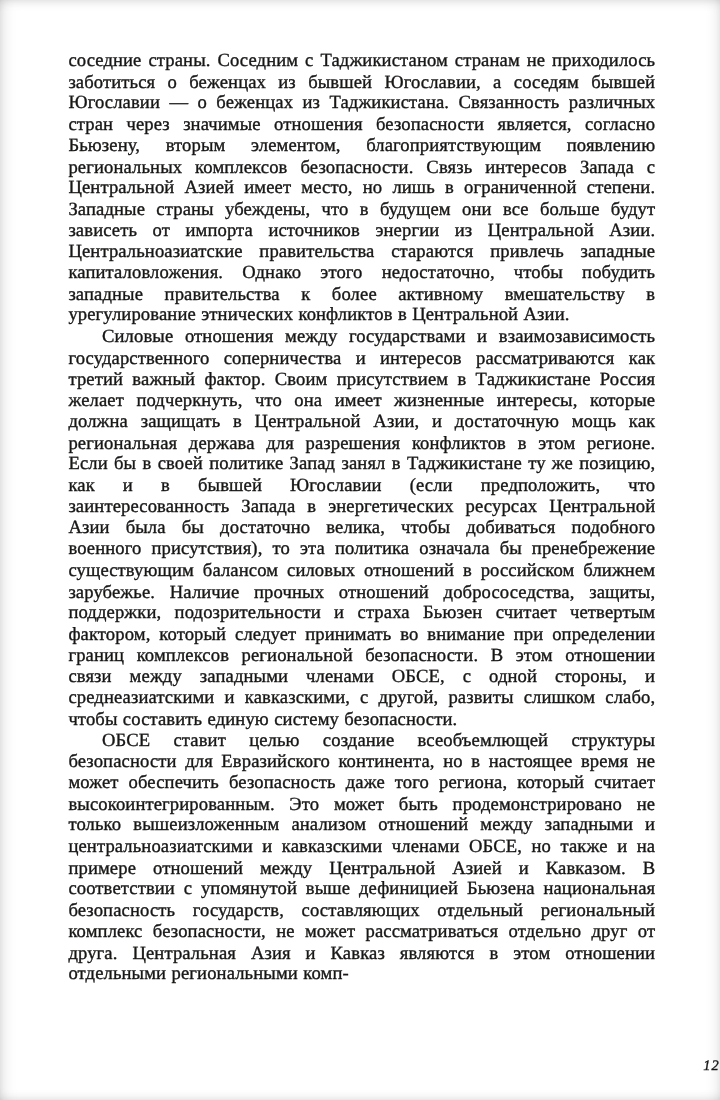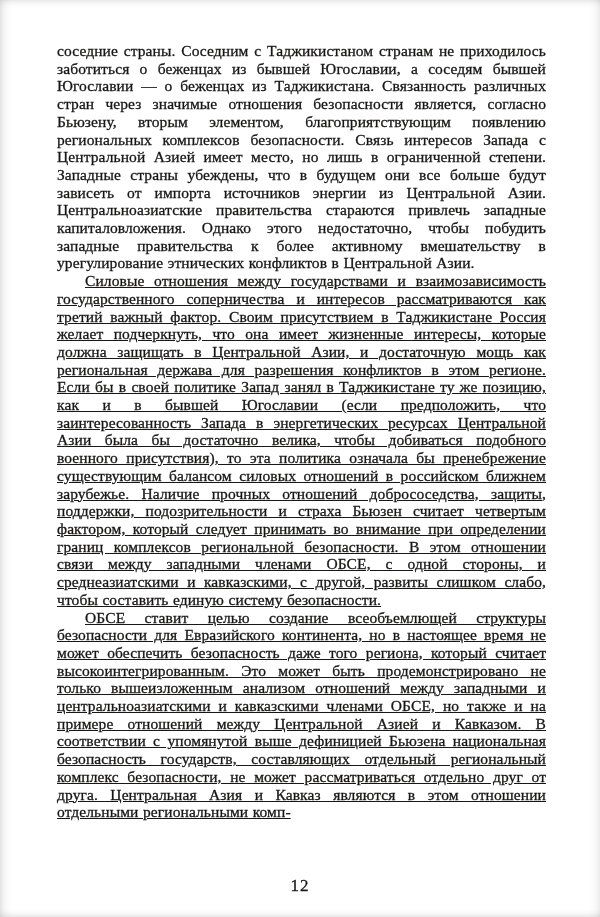--- a/index.html
+++ b/index.html
@@ -34,30 +34,30 @@
     hyphens: auto;
     -webkit-hyphens: auto;
     word-spacing: 0.5px;
   }
   .para {
     margin: 0;
     padding: 0;
   }
   .para.indent {
     text-indent: 28px;
-    text-decoration: underline;
   }
   .page-number {
     position: absolute;
     bottom: 21px;
     left: 0;
     right: 0;
-    text-align: center;
-    font-size: 17px;
+    text-align: right;
+    font-size: 12px;
     letter-spacing: 1px;
+    font-style: italic;
     -webkit-text-stroke: 0.3px #181716;
   }
 </style>
 </head>
 <body>
 
 <div class="book-page">
   <div class="text-block">
     <p class="para">соседние страны. Соседним с Таджикистаном странам не приходилось заботиться о беженцах из бывшей Югославии, а соседям бывшей Югославии — о беженцах из Таджикистана. Связанность различных стран через значимые отношения безопасности является, согласно Бьюзену, вторым элементом, благоприятствующим появлению региональных комплексов безопасности. Связь интересов Запада с Центральной Азией имеет место, но лишь в ограниченной степени. Западные страны убеждены, что в будущем они все больше будут зависеть от импорта источников энергии из Центральной Азии. Центральноазиатские правительства стараются привлечь западные капиталовложения. Однако этого недостаточно, чтобы побудить западные правительства к более активному вмешательству в урегулирование этнических конфликтов в Центральной Азии.</p>
     <p class="para indent">Силовые отношения между государствами и взаимозависимость государственного соперничества и интересов рассматриваются как третий важный фактор. Своим присутствием в Таджикистане Россия желает подчеркнуть, что она имеет жизненные интересы, которые должна защищать в Центральной Азии, и достаточную мощь как региональная держава для разрешения конфликтов в этом регионе. Если бы в своей политике Запад занял в Таджикистане ту же позицию, как и в бывшей Югославии (если предположить, что заинтересованность Запада в энергетических ресурсах Центральной Азии была бы достаточно велика, чтобы добиваться подобного военного присутствия), то эта политика означала бы пренебрежение существующим балансом силовых отношений в российском ближнем зарубежье. Наличие прочных отношений добрососедства, защиты, поддержки, подозрительности и страха Бьюзен считает четвертым фактором, который следует принимать во внимание при определении границ комплексов региональной безопасности. В этом отношении связи между западными членами ОБСЕ, с одной стороны, и среднеазиатскими и кавказскими, с другой, развиты слишком слабо, чтобы составить единую систему безопасности.</p>

